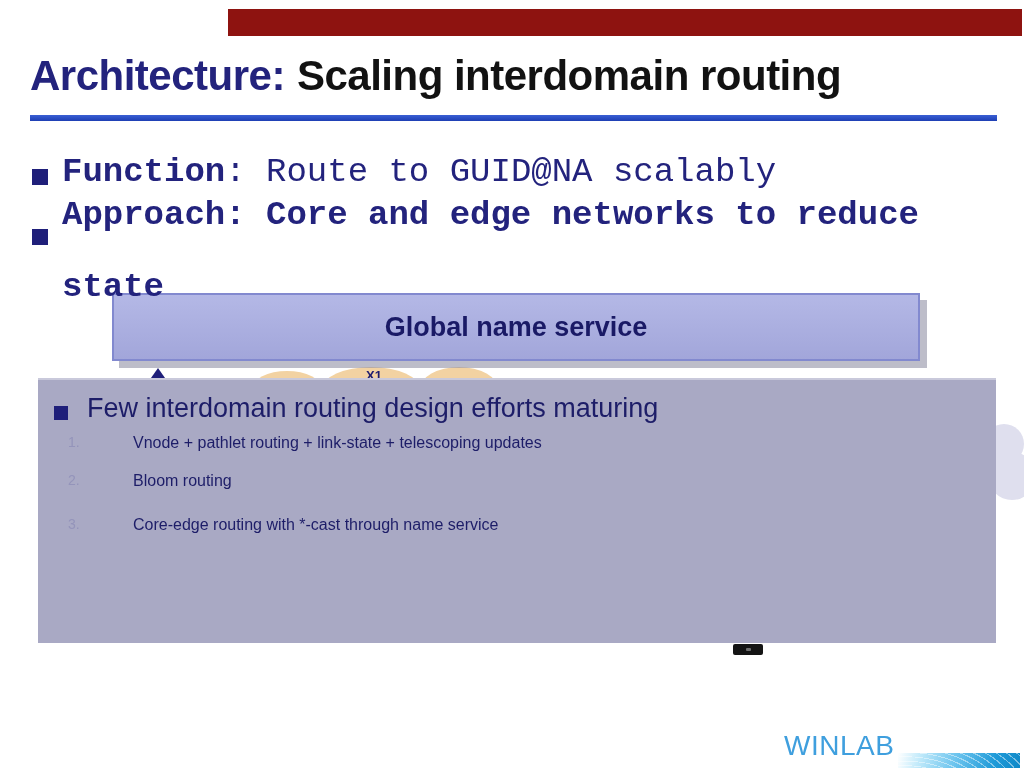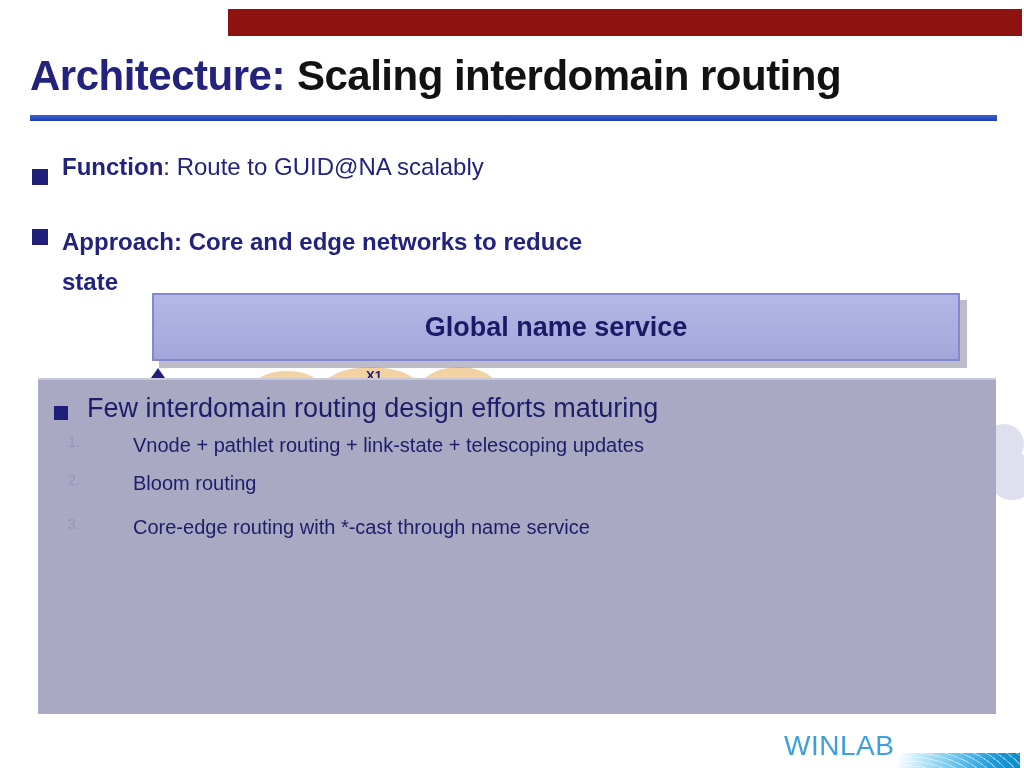--- a/index.html
+++ b/index.html
@@ -11,52 +11,52 @@
   .red-bar{left:228px;top:9px;width:794px;height:27px;background:#8e1310;z-index:0;}
 
   
   .title{left:30px;top:52px;font-size:42px;font-weight:bold;letter-spacing:-0.5px;white-space:nowrap;z-index:0;}
   .title .t-prefix{color:#23237d;}
   .title .t-rest{color:#121212;margin-left:12px;}
   .rule{left:30px;top:115px;width:967px;height:6px;background:linear-gradient(#3a5fd4,#1e3fb4);z-index:0;}
 
   
   .bullet-sq{width:16px;height:16px;background:#1f1f7a;z-index:3;}
-  .b-text{font-size:24px;color:#23237d;white-space:nowrap;z-index:3;}
+  .b-text{font-size:34px;color:#23237d;white-space:nowrap;z-index:3;font-family:Liberation Mono, monospace;}
   .bold{font-weight:bold;}
 
   
   .gns{left:112px;top:293px;width:808px;height:68px;
        background:linear-gradient(#b4b8e6,#a2a6da);
        border:2px solid #8289cf;box-sizing:border-box;
        box-shadow:7px 7px 0 rgba(145,145,165,0.6);z-index:2;
-       display:flex;align-items:center;justify-content:center;margin-left:40px;}
+       display:flex;align-items:center;justify-content:center;}
   .gns-label{font-size:27px;font-weight:bold;color:#1a1a66;}
 
   
   .peek{z-index:1;}
   .tri{left:151px;top:368px;width:0;height:0;
        border-left:7px solid transparent;border-right:7px solid transparent;
        border-bottom:10px solid #1f1f7a;}
   .ell{background:#f2d2a2;border-radius:50%;}
   .e1{left:252px;top:371px;width:70px;height:36px;}
   .e2{left:322px;top:367px;width:98px;height:44px;}
   .e3{left:420px;top:367px;width:78px;height:44px;}
   .x1{left:366px;top:368px;font-size:13px;font-weight:bold;color:#1d1d70;}
   .cloud{background:#dfdfee;border-radius:50%;}
   .c1{left:984px;top:424px;width:40px;height:40px;}
   .c2{left:988px;top:452px;width:48px;height:48px;}
 
   
-  .overlay{left:38px;top:378px;width:958px;height:336px;background:#a9a9c4;
+  .overlay{left:38px;top:378px;width:958px;height:265px;background:#a9a9c4;
            border-top:2px solid #c9c9db;box-sizing:border-box;z-index:2;}
   .ov-sq{left:16px;top:26px;width:14px;height:14px;background:#1f1f7a;}
   .ov-head{left:49px;top:13px;font-size:27px;color:#1d1d68;white-space:nowrap;}
   .ov-num{width:26px;font-size:14px;color:#9494ba;}
-  .ov-item{font-size:20px;color:#1d1d68;white-space:nowrap;}
+  .ov-item{font-size:16px;color:#1d1d68;white-space:nowrap;}
   .row1{top:54px;} .row2{top:92px;} .row3{top:136px;}
   .ov-num.row1,.ov-num.row2,.ov-num.row3{left:30px;}
   .ov-item.row1,.ov-item.row2,.ov-item.row3{left:95px;}
 
   
   .device{left:733px;top:644px;width:30px;height:11px;background:#141414;border-radius:2px;z-index:1;}
   .device-dot{left:13px;top:4px;width:5px;height:3px;background:#6e6e6e;border-radius:1px;}
 
   
   .winlab{left:784px;top:730px;font-size:28px;color:#3f9fde;letter-spacing:0.5px;z-index:0;}
@@ -78,21 +78,21 @@
     <span class="t-prefix">Architecture:</span><span class="t-rest">Scaling interdomain routing</span>
   </div>
   <div class="abs rule"></div>
 
   <div class="abs bullet-sq" style="left:32px;top:169px;"></div>
   <div class="abs b-text" style="left:62px;top:153px;">
     <span class="bold">Function</span><span>: Route to GUID@NA scalably</span>
   </div>
 
   <div class="abs bullet-sq" style="left:32px;top:229px;"></div>
-  <div class="abs b-text bold" style="left:62px;top:228px;">Approach: Core and edge networks to reduce</div>
+  <div class="abs b-text bold" style="left:62px;top:196px;">Approach: Core and edge networks to reduce</div>
   <div class="abs b-text bold" style="left:62px;top:268px;">state</div>
 
   <div class="abs peek tri"></div>
   <div class="abs peek ell e1"></div>
   <div class="abs peek ell e2"></div>
   <div class="abs peek ell e3"></div>
   <div class="abs peek x1">X1</div>
   <div class="abs peek cloud c1"></div>
   <div class="abs peek cloud c2"></div>
   <div class="abs device">

